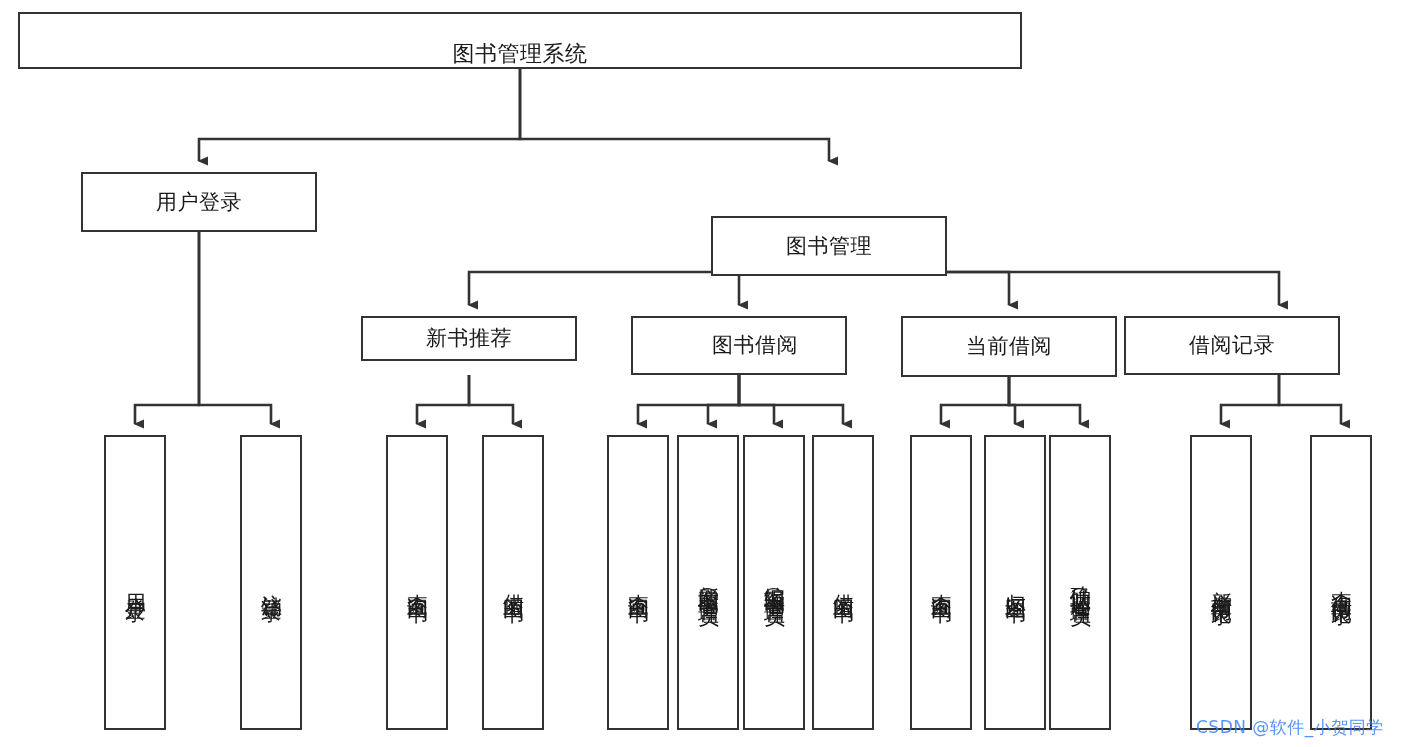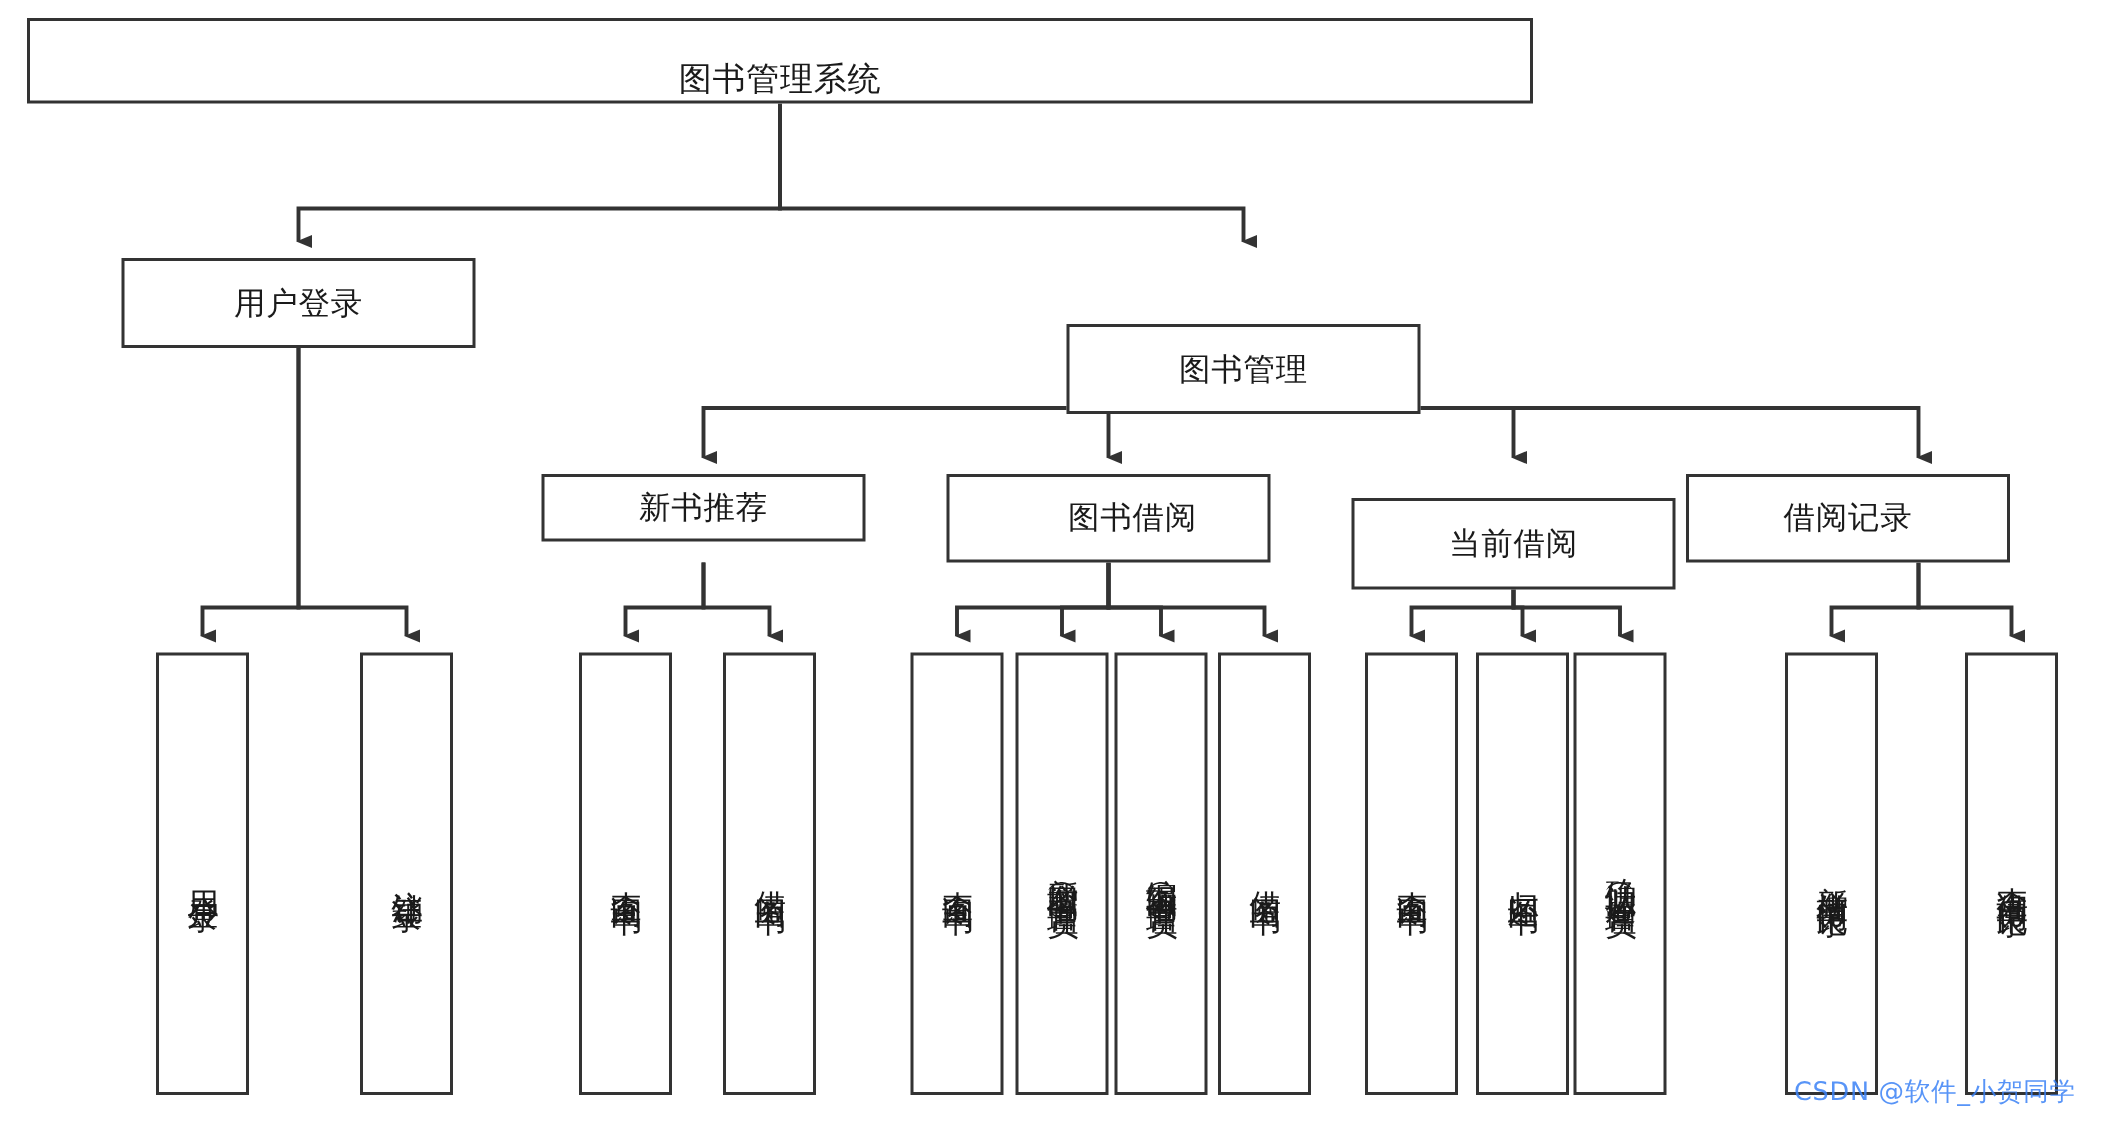--- a/index.html
+++ b/index.html
@@ -116,21 +116,21 @@
       </div>
       <div class="node horiz" style="left: 711px; top: 172px; width: 236px; height: 60px; margin-top: 44px;">
         <span class="label">图书管理</span>
       </div>
       <div class="node horiz" style="left: 361px; top: 316px; width: 216px; height: 45px;">
         <span class="label">新书推荐</span>
       </div>
       <div class="node horiz" style="left: 631px; top: 316px; width: 216px; height: 59px; padding-left: 32px;">
         <span class="label">图书借阅</span>
       </div>
-      <div class="node horiz" style="left: 901px; top: 316px; width: 216px; height: 61px; margin-top: 16px;">
+      <div class="node horiz" style="left: 901px; top: 316px; width: 216px; height: 61px;">
         <span class="label">当前借阅</span>
       </div>
       <div class="node horiz" style="left: 1124px; top: 316px; width: 216px; height: 59px;">
         <span class="label">借阅记录</span>
       </div>
       <div class="node vert" style="left: 104px; top: 435px; width: 62px; height: 295px;">
         <span class="label">用户登录</span>
       </div>
       <div class="node vert" style="left: 240px; top: 435px; width: 62px; height: 295px;">
         <span class="label">注销登录</span>

